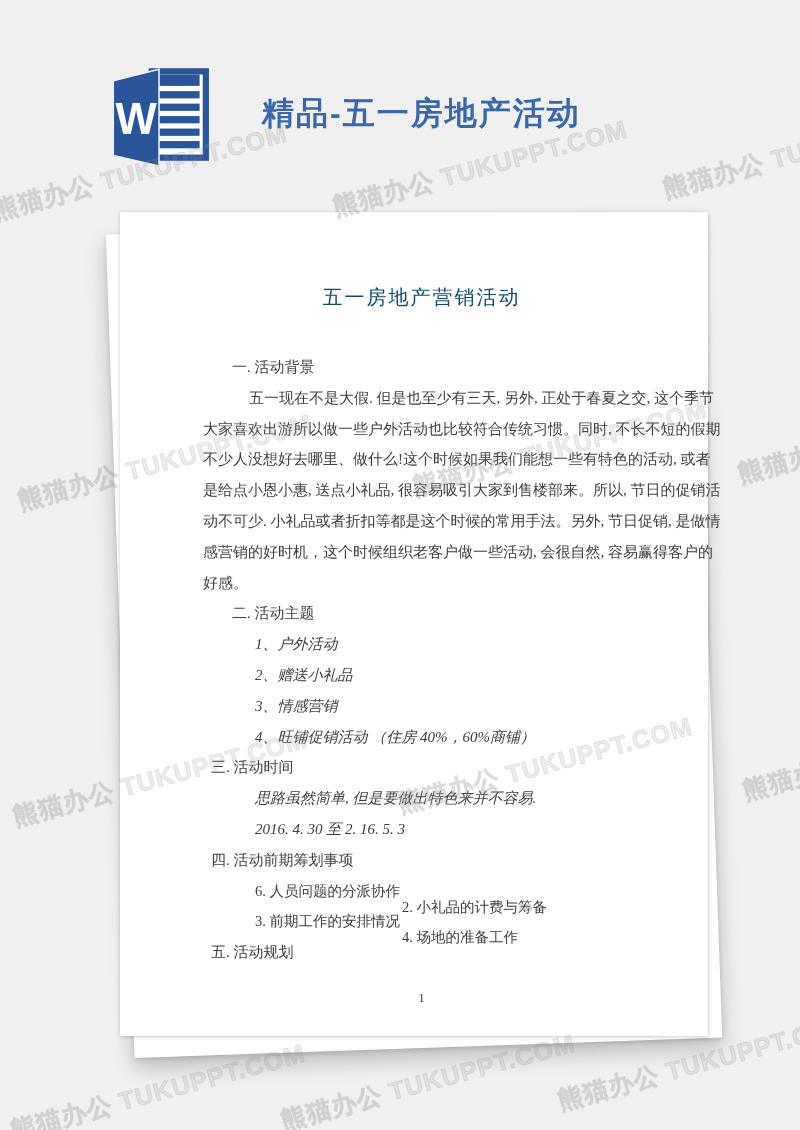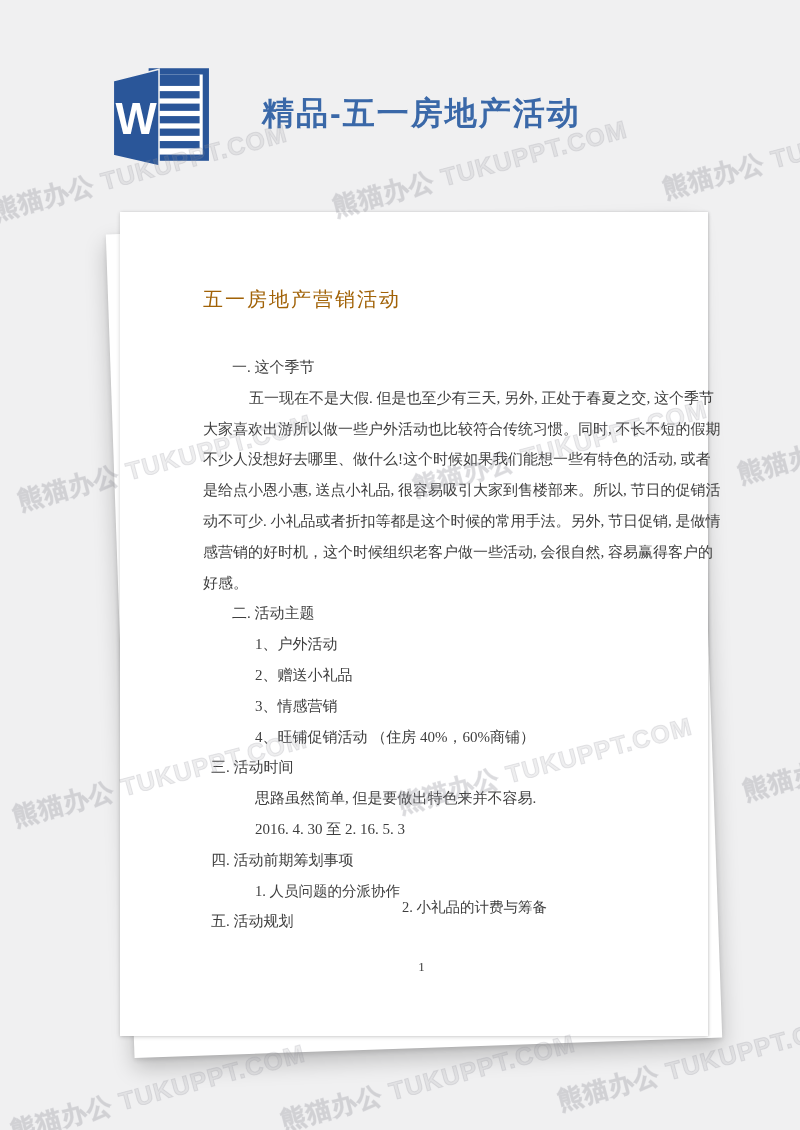--- a/index.html
+++ b/index.html
@@ -35,31 +35,32 @@
     box-shadow:0 1px 4px rgba(0,0,0,0.18), 1px 0 2px rgba(0,0,0,0.08);
     padding:74px 68px 0 83px;
   }
 
   
   .doc {
     font-family:"Liberation Serif","DejaVu Serif",serif;
     color:#3e3e3e;
   }
   .doc-title {
-    text-align:left; font-size:20px; letter-spacing:2px;
+    text-align:center; font-size:20px; letter-spacing:2px;
     height:34px; line-height:26px; margin-bottom:32px;
-    color:#a16207;
+    color:#0c4a6e;
+    font-family:Liberation Mono, monospace;
   }
   .ln { display:block; position:relative; height:30.8px; line-height:30.8px;
         font-size:15px; white-space:nowrap; }
   .ln.h   { padding-left:29px; }   
   .ln.h2  { padding-left:8px;  }   
   .ln.pf  { padding-left:46px; }   
   .ln.p   { padding-left:0;    }   
-  .ln.li  { padding-left:52px; }   
+  .ln.li  { padding-left:52px;font-style:italic; }   
   .ln.cols{ padding-left:52px; font-size:14.5px; }
   .ln.cols .colb { position:absolute; left:199px; top:16px; }
   .page-num {
     text-align:center; margin-top:22px; font-size:13px;
     font-family:"Liberation Serif","DejaVu Serif",serif; color:#3e3e3e;
   }
 
   
   .wm-layer { position:absolute; left:0; top:0; width:800px; height:1130px;
               pointer-events:none; z-index:30; }
@@ -75,38 +76,39 @@
 </head>
 <body>
 
 <div class="sheets">
   <div class="sheet back"></div>
 
   <div class="sheet front">
     <div class="doc">
       <div class="doc-title">五一房地产营销活动</div>
       <div id="doc-lines">
-          <div class="ln h">一. 这个季节</div>
+          <div class="ln h">一. 活动背景</div>
           <div class="ln pf">五一现在不是大假. 但是也至少有三天, 另外, 正处于春夏之交, 这个季节</div>
           <div class="ln p">大家喜欢出游所以做一些户外活动也比较符合传统习惯。同时, 不长不短的假期</div>
           <div class="ln p">不少人没想好去哪里、做什么!这个时候如果我们能想一些有特色的活动, 或者</div>
           <div class="ln p">是给点小恩小惠, 送点小礼品, 很容易吸引大家到售楼部来。所以, 节日的促销活</div>
           <div class="ln p">动不可少. 小礼品或者折扣等都是这个时候的常用手法。另外, 节日促销, 是做情</div>
           <div class="ln p">感营销的好时机，这个时候组织老客户做一些活动, 会很自然, 容易赢得客户的</div>
           <div class="ln p">好感。</div>
           <div class="ln h">二. 活动主题</div>
           <div class="ln li">1、户外活动</div>
           <div class="ln li">2、赠送小礼品</div>
           <div class="ln li">3、情感营销</div>
           <div class="ln li">4、旺铺促销活动 （住房 40%，60%商铺）</div>
           <div class="ln h2">三. 活动时间</div>
           <div class="ln li">思路虽然简单, 但是要做出特色来并不容易.</div>
           <div class="ln li">2016. 4. 30 至 2. 16. 5. 3</div>
           <div class="ln h2">四. 活动前期筹划事项</div>
-          <div class="ln cols"><span>1. 人员问题的分派协作</span><span class="colb">2. 小礼品的计费与筹备</span></div>
+          <div class="ln cols"><span>6. 人员问题的分派协作</span><span class="colb">2. 小礼品的计费与筹备</span></div>
+          <div class="ln cols"><span>3. 前期工作的安排情况</span><span class="colb">4. 场地的准备工作</span></div>
           <div class="ln h2">五. 活动规划</div>
         </div>
       <div class="page-num">1</div>
     </div>
   </div>
 </div>
 
 <div class="header">
   <svg class="word-icon" viewBox="0 0 100 100" xmlns="http://www.w3.org/2000/svg">
 

